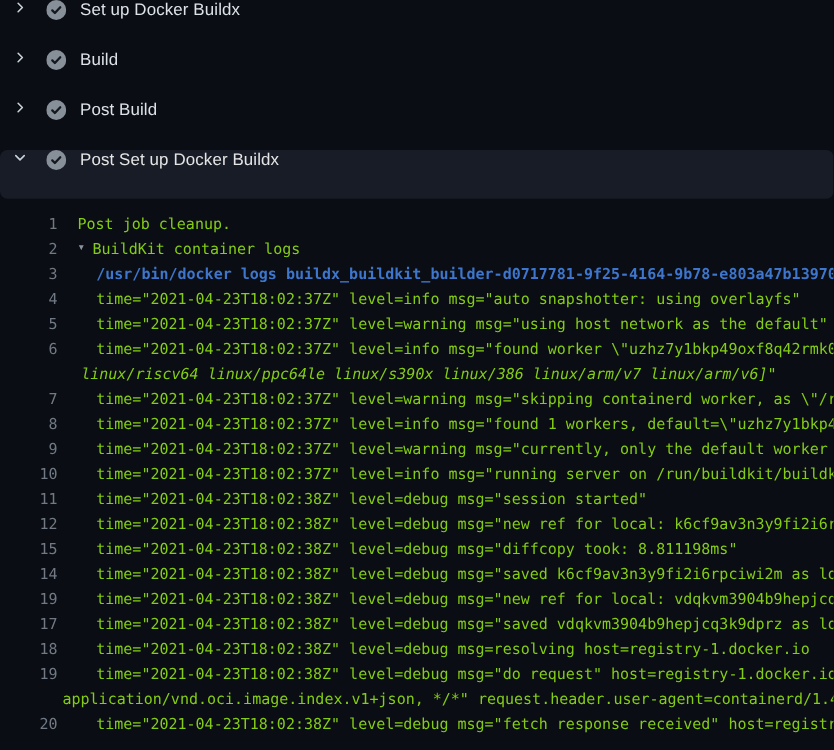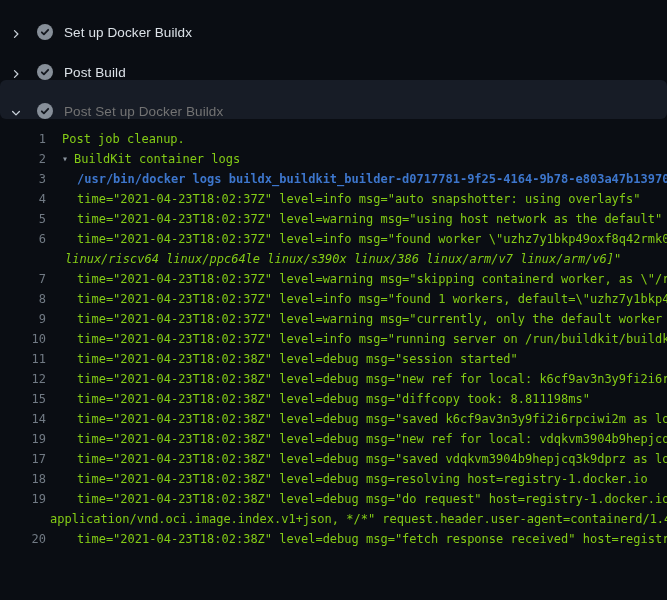--- a/index.html
+++ b/index.html
@@ -6,40 +6,40 @@
   .app{
     position:relative;
     width:667px;height:600px;
     overflow:hidden;
     background:#0a0d13;
     font-family:"Liberation Sans", sans-serif;
   }
   
   .steps{width:100%;}
   .step-row{
-    display:flex;align-items:flex-end;
+    display:flex;align-items:flex-start;
     height:40px;
     padding-left:10px;
     box-sizing:border-box;
     cursor:pointer;
   }
   .step-row.expanded{
     background:#171c26;
     border-radius:6px;
     height:39px;
   }
   .chev{flex:0 0 12px;display:flex;align-items:center;justify-content:center;color:#c9d1d9;}
   .check{margin-left:15px;flex:0 0 16px;display:flex;align-items:center;}
   .step-title{
     margin-left:11px;
     font-size:13.5px;
     color:#dce2e8;
     letter-spacing:.1px;
   }
-  .step-row.expanded .step-title{color:#737373;}
+  .step-row.expanded .step-title{color:#e5e5e5;}
   
   .logs{
     padding-top:10px;
     font-family:"DejaVu Sans Mono","Liberation Mono",monospace;
     font-size:12px;
     line-height:20px;
   }
   .log-row{
     display:flex;
     height:20px;
@@ -85,20 +85,34 @@
           <svg width="12" height="12" viewBox="0 0 16 16">
             <path d="M6 3.5l4.5 4.5L6 12.5" fill="none" stroke="currentColor" stroke-width="1.7" stroke-linecap="round" stroke-linejoin="round"></path>
           </svg>
         </span>
         <span class="check">
           <svg width="16" height="16" viewBox="0 0 16 16">
             <circle cx="8" cy="8" r="8" fill="#878f99"></circle>
             <path d="M4.8 8.3l2.1 2.1 4.3-4.6" fill="none" stroke="#14181f" stroke-width="1.8" stroke-linecap="round" stroke-linejoin="round"></path>
           </svg>
         </span>
+        <span class="step-title">Build</span>
+      </div>
+      <div class="step-row">
+        <span class="chev">
+          <svg width="12" height="12" viewBox="0 0 16 16">
+            <path d="M6 3.5l4.5 4.5L6 12.5" fill="none" stroke="currentColor" stroke-width="1.7" stroke-linecap="round" stroke-linejoin="round"></path>
+          </svg>
+        </span>
+        <span class="check">
+          <svg width="16" height="16" viewBox="0 0 16 16">
+            <circle cx="8" cy="8" r="8" fill="#878f99"></circle>
+            <path d="M4.8 8.3l2.1 2.1 4.3-4.6" fill="none" stroke="#14181f" stroke-width="1.8" stroke-linecap="round" stroke-linejoin="round"></path>
+          </svg>
+        </span>
         <span class="step-title">Post Build</span>
       </div>
       <div class="step-row expanded">
         <span class="chev">
           <svg width="12" height="12" viewBox="0 0 16 16">
             <path d="M3.5 6l4.5 4.5L12.5 6" fill="none" stroke="currentColor" stroke-width="1.7" stroke-linecap="round" stroke-linejoin="round"></path>
           </svg>
         </span>
         <span class="check">
           <svg width="16" height="16" viewBox="0 0 16 16">

